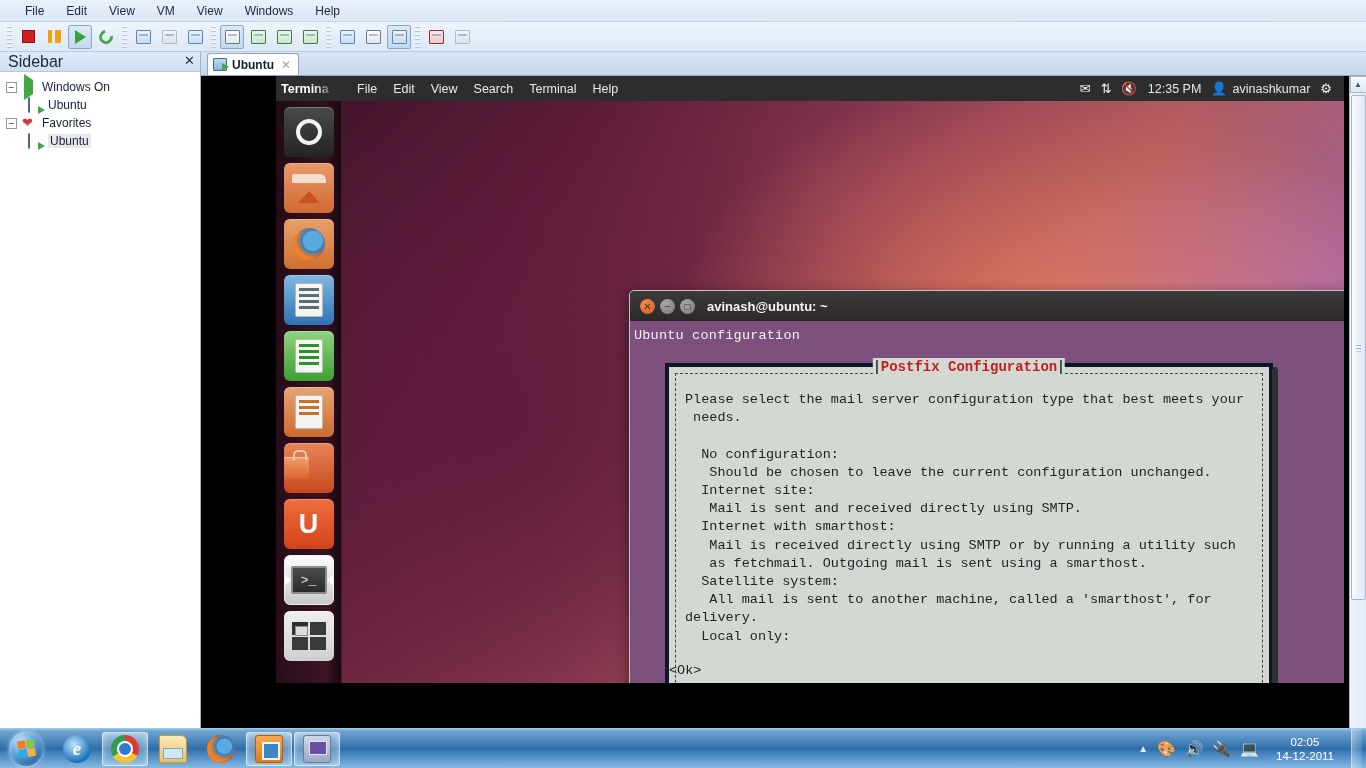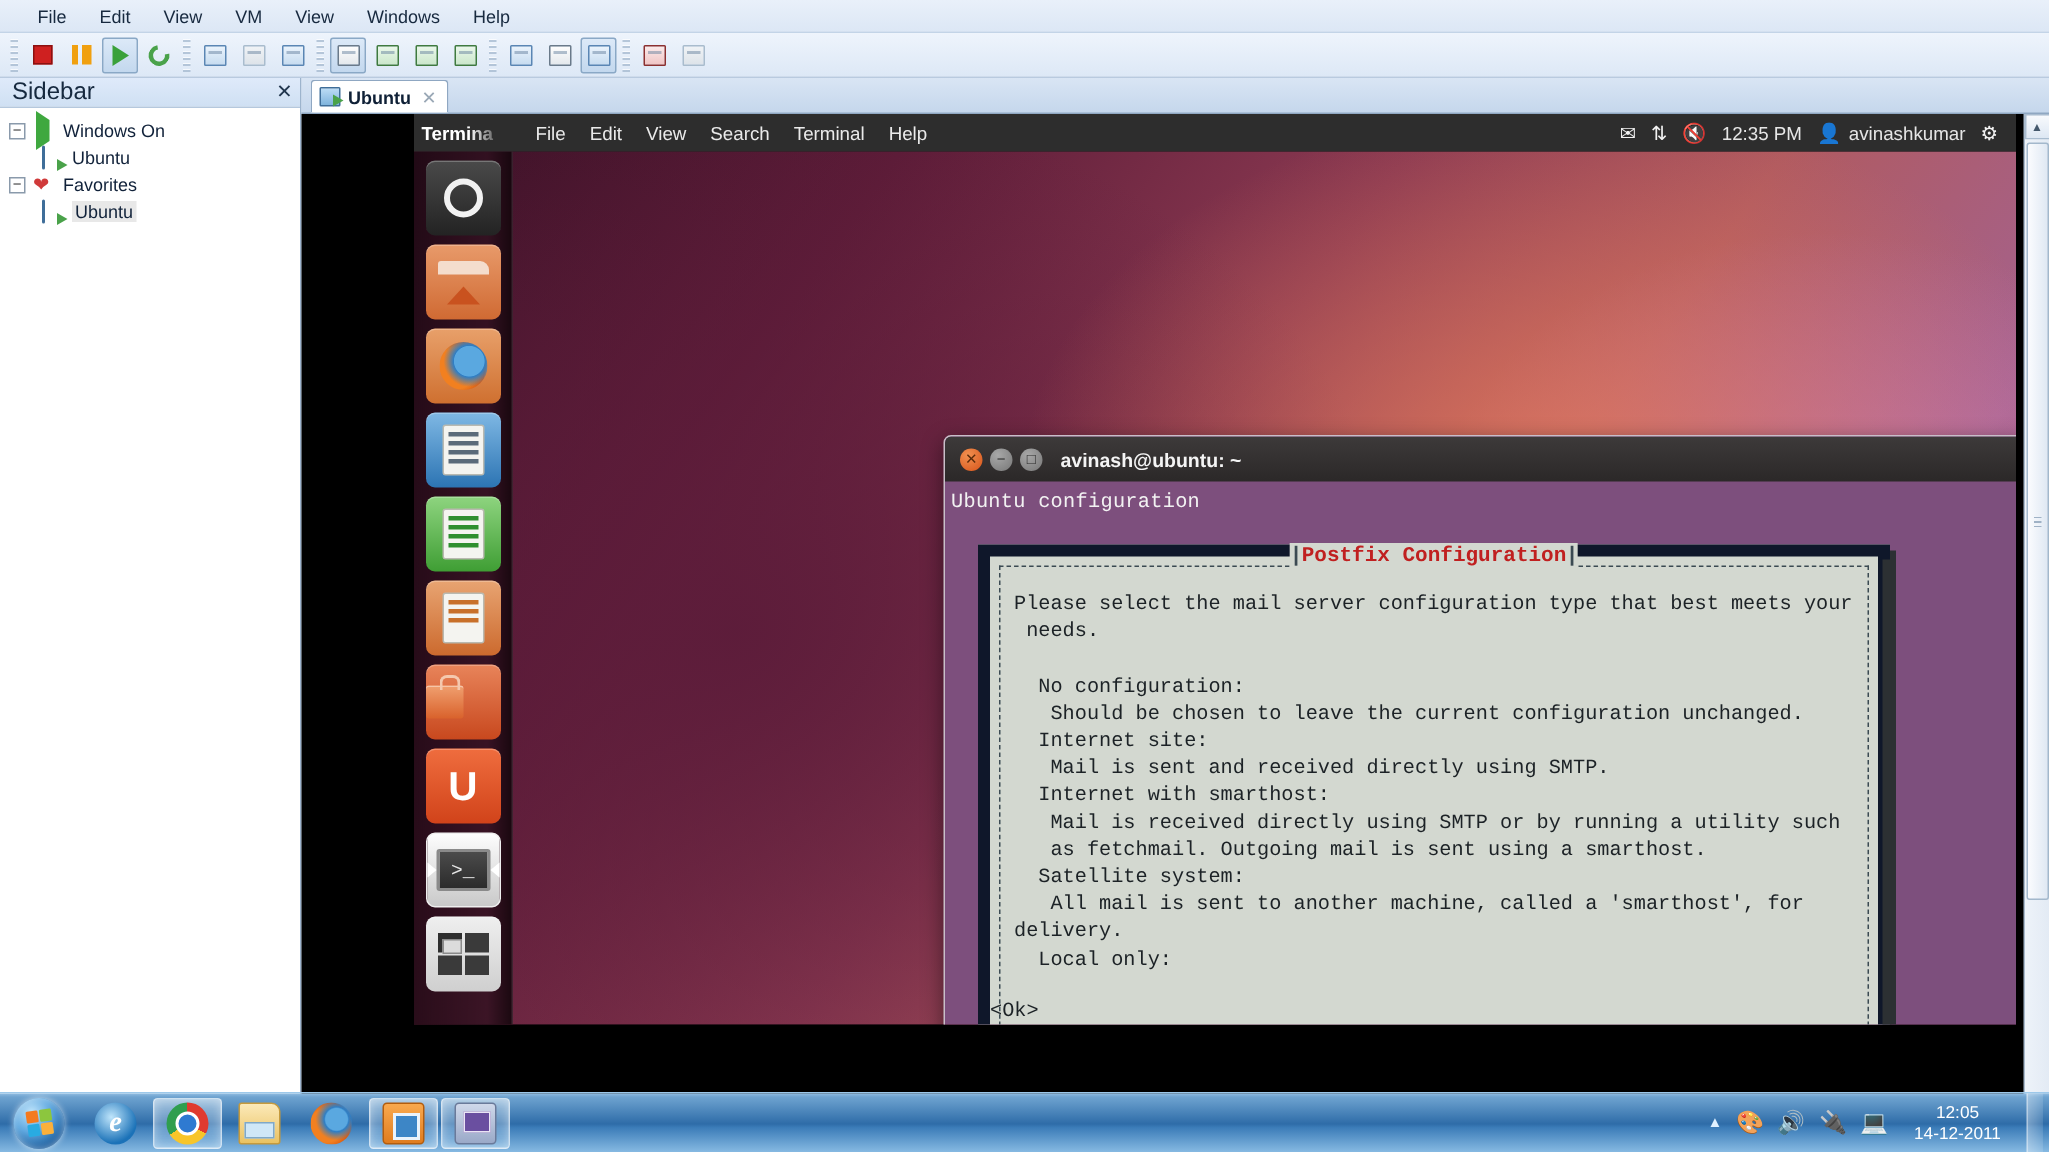--- a/index.html
+++ b/index.html
@@ -316,24 +316,24 @@
   .term-content {
     flex: 1; position: relative; padding: 6px 0 0 0;
     font-family: "Liberation Mono", monospace;
     font-size: 13.5px; line-height: 18px; color: #ffffff;
     overflow: hidden;
   }
   .pkg-config-line { padding-left: 4px; color: #f2f2f2; letter-spacing: .2px; }
 
   
   .whiptail {
-    position: absolute; left: 22px; top: 42px;
+    position: absolute; left: 35px; top: 42px;
     width: 608px; height: 360px;
     background: #d3d8d0;
-    border: 8px solid #0f172a;
+    border: 4px solid #0f172a;
     box-shadow: 4px 4px 0 #2c3033;
   }
   .wt-inner { position: absolute; inset: 6px; border: 1px dashed #3b4a52; }
   .wt-title {
     position: absolute; top: -9px; left: 50%; transform: translateX(-50%);
     background: #d3d8d0; color: #c02020; font-weight: bold;
     font-family: "Liberation Mono", monospace; font-size: 14px;
     padding: 0 8px;
   }
   .wt-title::before, .wt-title::after {
@@ -737,18 +737,18 @@
         <span class="tba-ic ic-player"></span>
       </div>
   </div>
   <div class="tray">
     <span class="tray-chevron">▲</span>
     <span class="tray-ic">🎨</span>
     <span class="tray-ic">🔊</span>
     <span class="tray-ic">🔌</span>
     <span class="tray-ic">💻</span>
     <span class="tray-clock">
-      <div>12:05</div>
+      <div>02:05</div>
       <div>14-12-2011</div>
     </span>
     <span class="show-desktop"></span>
   </div>
 </div>
 
 </body></html>

